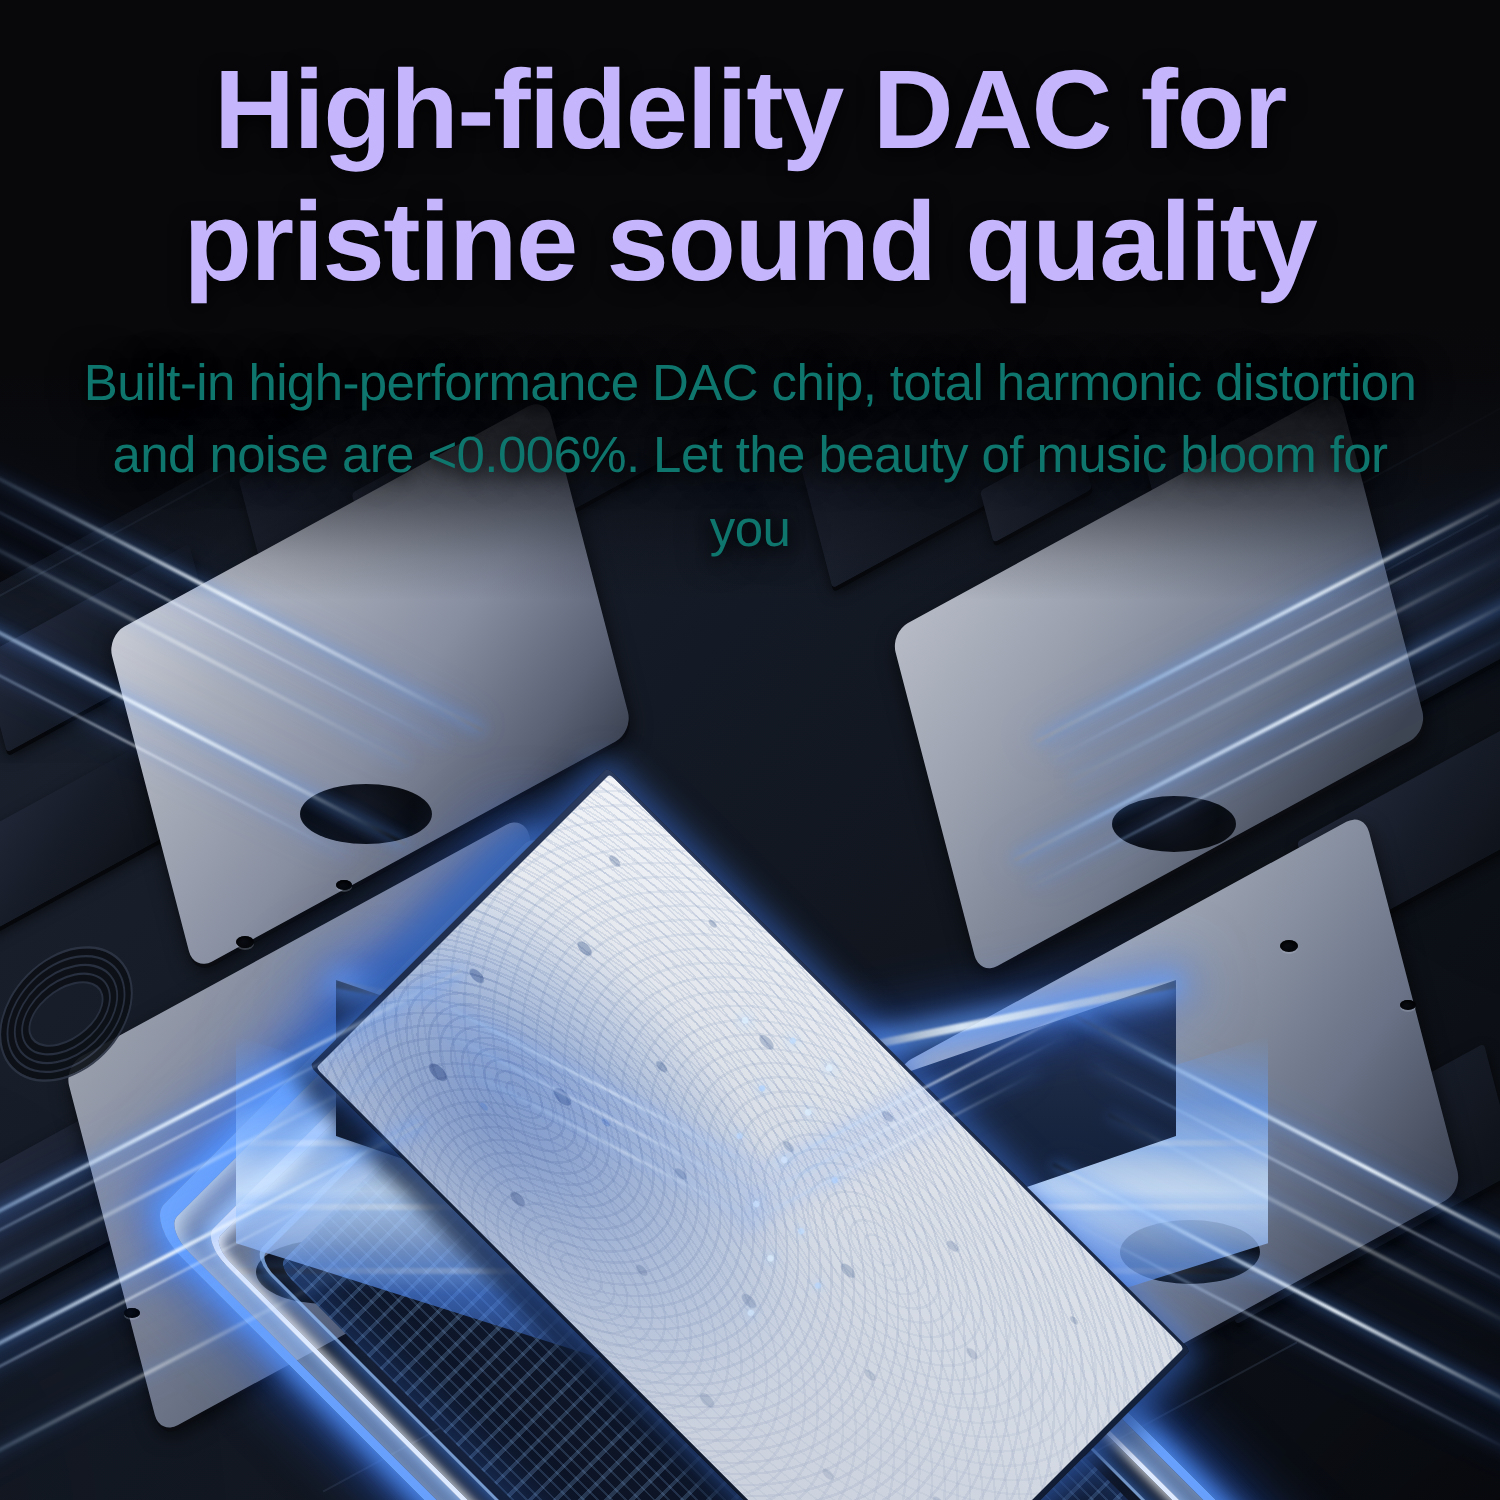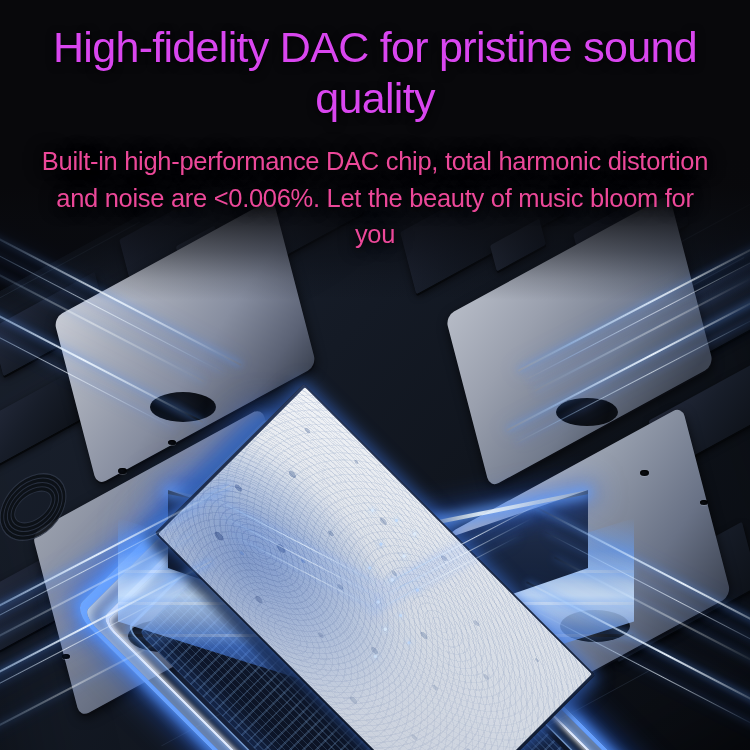--- a/index.html
+++ b/index.html
@@ -306,28 +306,28 @@
       rgba(9,10,14,.82) 72%, rgba(10,12,18,.5) 84%,
       rgba(10,12,18,.18) 93%, rgba(10,12,18,0) 100%);
     pointer-events:none;
   }
   #header{
     position:absolute; left:0; top:0; width:750px;
     padding:22px 34px 0;
     text-align:center;
   }
   #title{
-    color:#d946ef;
-    font-size:43px; line-height:1.18; font-weight:400;
+    color:#c4b5fd;
+    font-size:56px; line-height:1.18; font-weight:700;
     letter-spacing:-.7px;
     text-shadow:0 2px 10px rgba(0,0,0,.9);
   }
   #subtitle{
     margin-top:20px;
-    color:#ec4899;
+    color:#0f766e;
     font-size:25.5px; line-height:1.42; font-weight:400;
     letter-spacing:-.3px;
     text-shadow:0 1px 8px rgba(0,0,0,.95), 0 0 18px rgba(0,0,0,.8);
   }
 </style>
 </head>
 <body>
 
 <div id="stage">
 

